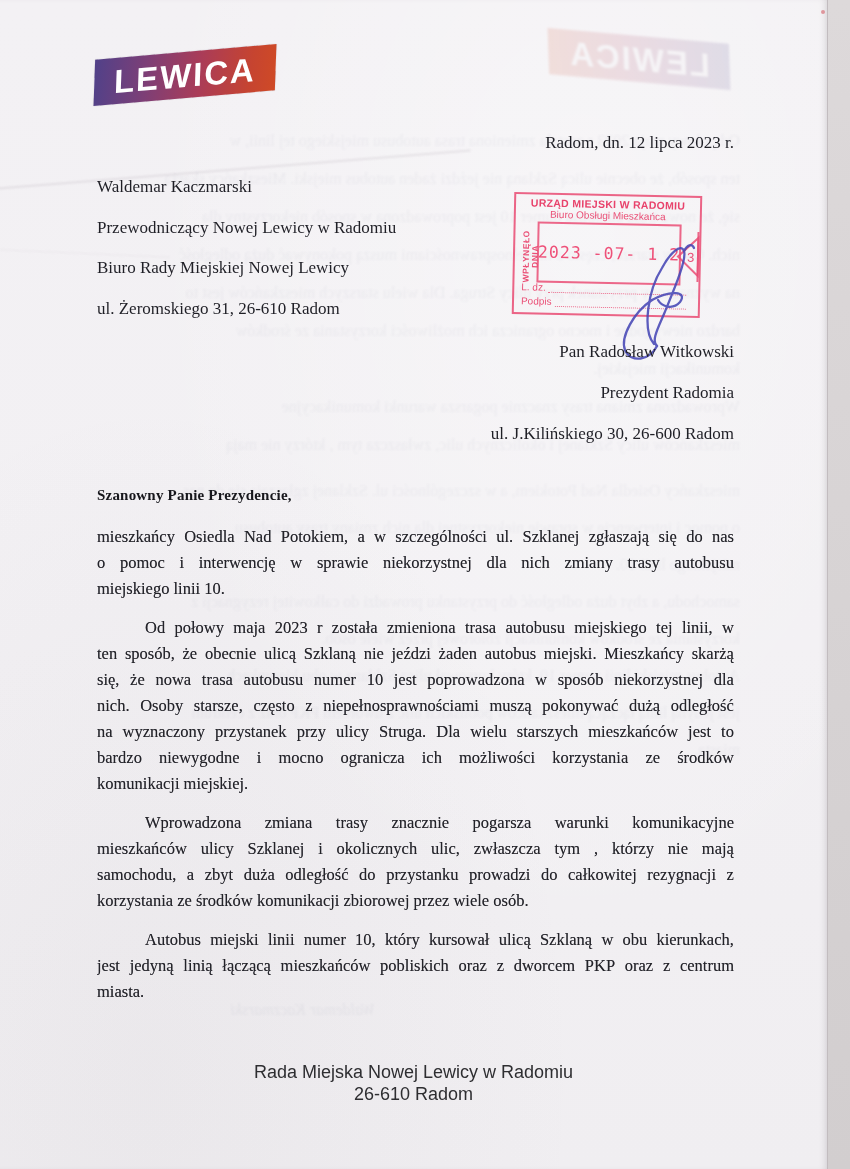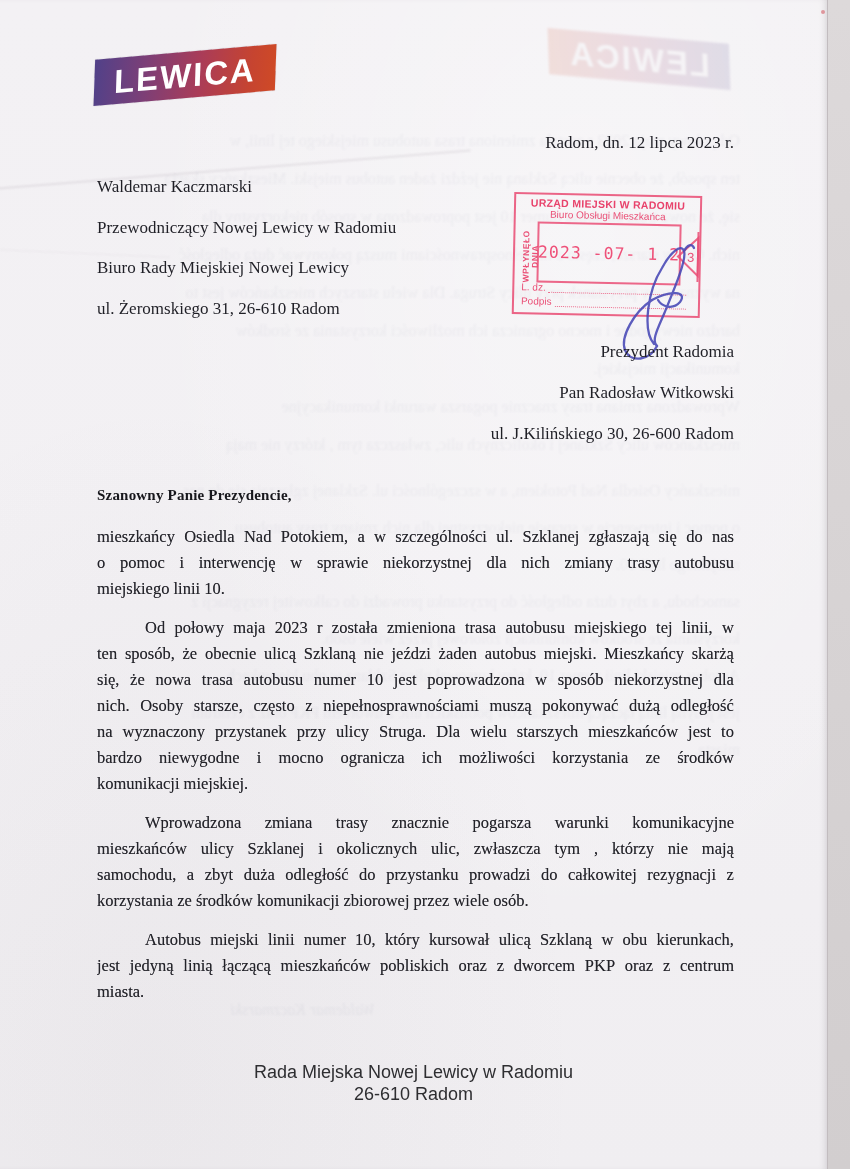--- a/index.html
+++ b/index.html
@@ -192,22 +192,22 @@
   <svg class="signature" width="100" height="115" viewBox="0 0 100 115">
     <g stroke="#4748b6" stroke-width="2.3" fill="none" stroke-linecap="round" opacity="0.88">
       <path d="M42 106 C30 92, 36 52, 50 30 C58 15, 69 5, 72 13 C75 22, 61 54, 52 76 C46 90, 39 103, 45 108"></path>
       <path d="M45 108 C38 122, 19 126, 13 112 C8 99, 22 74, 40 62"></path>
       <path d="M40 62 C58 52, 76 53, 68 64 C61 72, 50 69, 46 62"></path>
       <path d="M72 13 C75 7, 80 5, 82 10"></path>
     </g>
   </svg>
 
   <div class="recipient">
+      <div>Pan Radosław  Witkowski</div>
       <div>Prezydent Radomia</div>
-      <div>Pan Radosław  Witkowski</div>
       <div>ul. J.Kilińskiego  30, 26-600 Radom</div>
     </div>
 
   <div class="salutation">Szanowny Panie Prezydencie,</div>
 
   <div class="body-text" id="body-text">
       <div class="para">
         <div class="line just">
           <span>mieszkańcy</span>
           <span>Osiedla</span>

